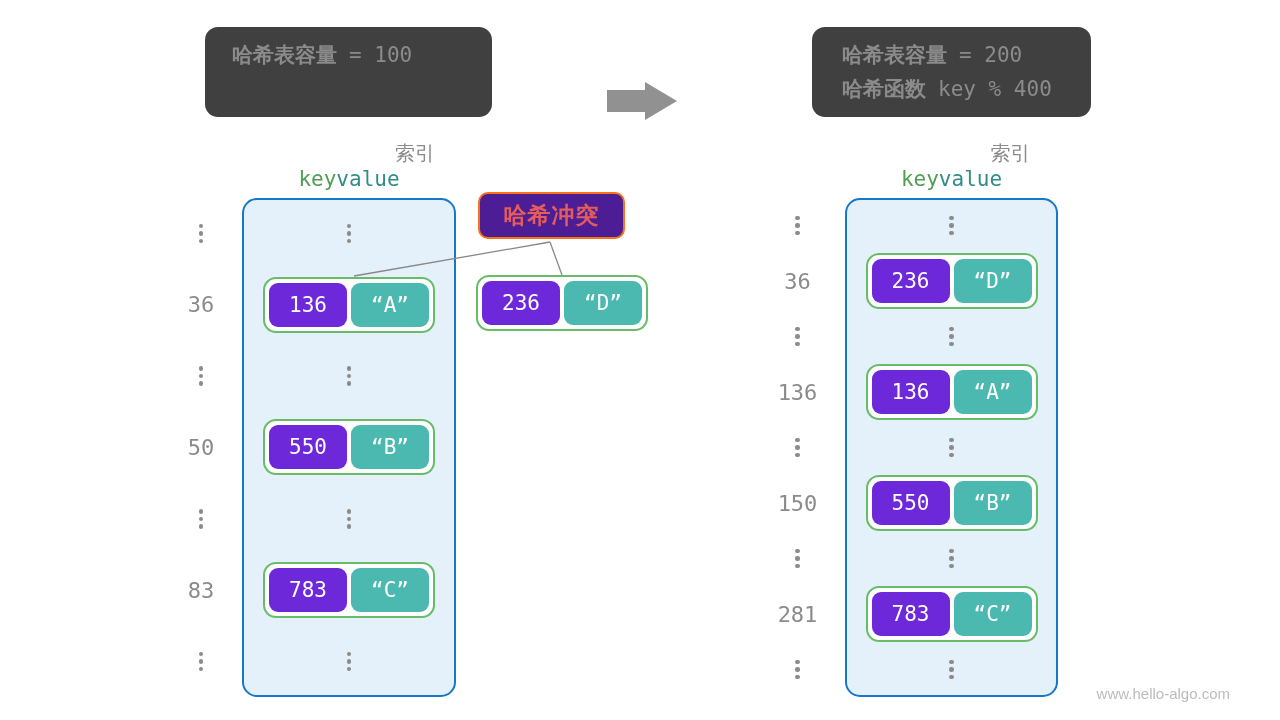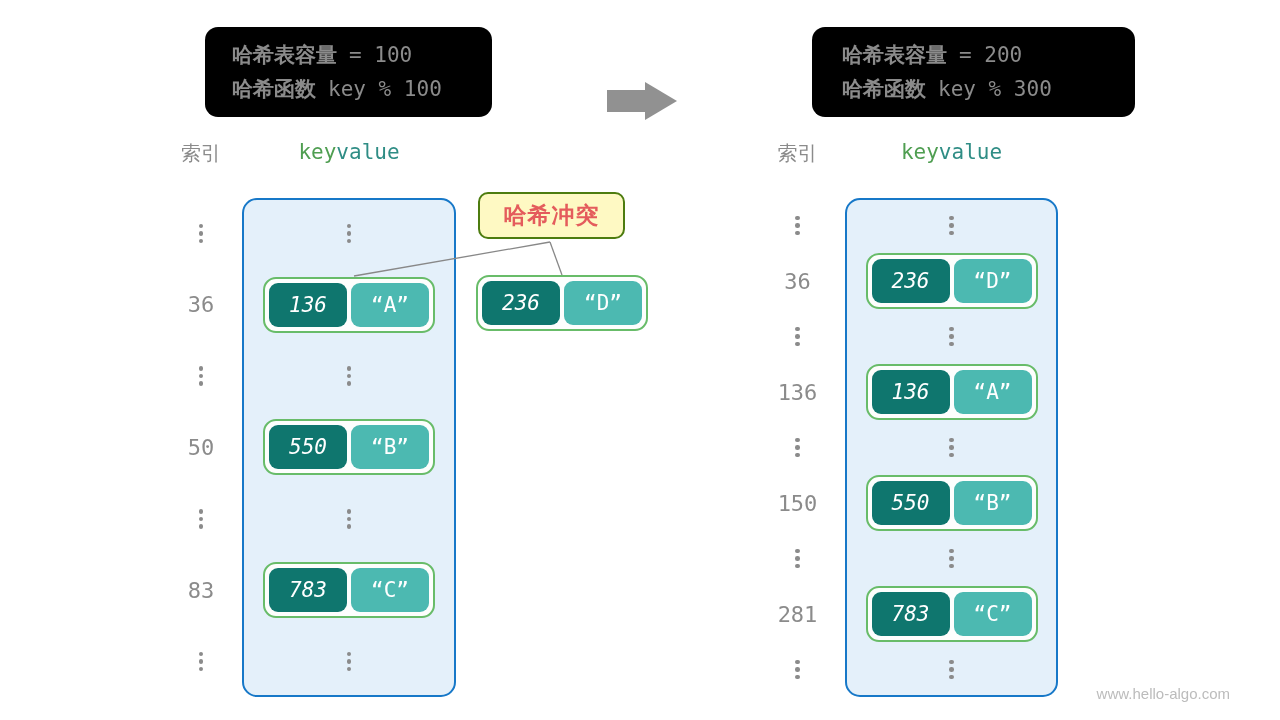--- a/index.html
+++ b/index.html
@@ -4,46 +4,46 @@
 <style>
   html,body{margin:0;padding:0;background:#ffffff;}
   #canvas{
     position:relative;width:1280px;height:720px;overflow:hidden;
     background:#ffffff;font-family:"DejaVu Sans",sans-serif;
   }
 
   
   .info-box{
     position:absolute;top:27px;height:90px;border-radius:13px;
-    background:#000000;color:#8b8b8b;box-sizing:border-box;
+    background:#404040;color:#8b8b8b;box-sizing:border-box;
     padding:11px 0 0 27px;font-size:21px;line-height:34px;
   }
   #left-info{left:205px;width:287px;}
-  #right-info{left:812px;width:323px;padding-left:30px;}
+  #right-info{left:812px;width:279px;padding-left:30px;}
   .info-line .lab{font-weight:bold;}
   .info-line .val{font-family:"DejaVu Sans Mono",monospace;margin-left:12px;}
 
   
   .diagram-title{
     position:absolute;left:498px;top:33px;width:300px;text-align:center;
     font-size:24px;font-weight:bold;color:#2e2e2e;letter-spacing:1px;
   }
   .arrow{position:absolute;left:607px;top:82px;width:70px;height:38px;}
   .arrow .shaft{position:absolute;left:0;top:8px;width:40px;height:22px;background:#919191;}
   .arrow .head{
     position:absolute;left:38px;top:0;width:0;height:0;
     border-top:19px solid transparent;border-bottom:19px solid transparent;
     border-left:32px solid #919191;
   }
 
   
   .table-area{position:absolute;}
   #left-table{left:160px;top:140px;width:296px;--idx-w:82px;--cell-w:214px;}
   #right-table{left:750px;top:140px;width:308px;--idx-w:95px;--cell-w:213px;}
-  .table-header{height:58px;display:flex;align-items:flex-start;}
+  .table-header{height:58px;display:flex;align-items:flex-end;flex-direction:column;}
   .idx-cell{width:var(--idx-w);display:flex;justify-content:center;}
   .content-cell{width:var(--cell-w);display:flex;justify-content:center;align-items:center;}
   .hdr-index{font-size:20px;color:#8b8b8b;}
   .hdr-kv{font-family:"DejaVu Sans Mono",monospace;font-size:21px;}
   .hdr-key{color:#4f9e51;}
   .hdr-value{color:#2f8d85;}
   .table-body{position:relative;height:499px;}
   .container-box{
     position:absolute;left:var(--idx-w);top:0;width:var(--cell-w);height:100%;
     box-sizing:border-box;border:2.5px solid #1778c8;border-radius:15px;background:#e4f0fa;
@@ -58,64 +58,61 @@
 
   
   .pair{
     display:flex;gap:4px;padding:4px;background:#fdfefd;box-sizing:border-box;
     border:2px solid #68bc69;border-radius:13px;flex-shrink:0;
   }
   .kbox,.vbox{
     width:78px;height:44px;border-radius:9px;display:flex;align-items:center;justify-content:center;
     color:#ffffff;font-family:"DejaVu Sans Mono",monospace;font-size:21px;
   }
-  .kbox{background:#0f766e;font-style:italic;}
+  .kbox{background:#6d28d9;}
   .vbox{background:#4cb9b1;}
   .free-pair{position:absolute;left:476px;top:275px;}
 
   
   .collision-label{
     position:absolute;left:478px;top:192px;width:147px;height:47px;box-sizing:border-box;
-    background:#fef9c3;border:2px solid #4d7c0f;border-radius:10px;
+    background:#4c1d95;border:2px solid #f97316;border-radius:10px;
     display:flex;align-items:center;justify-content:center;
     color:#e45c5c;font-size:23px;font-weight:bold;letter-spacing:1px;
   }
   .connector-lines{position:absolute;left:0;top:0;pointer-events:none;}
 
   
   .watermark{
     position:absolute;right:50px;bottom:18px;color:#bcbcbc;
     font-family:Liberation Sans, sans-serif;font-size:15px;
   }
 </style>
 </head>
 <body>
 
 <div id="canvas">
 
   <div class="info-box" id="left-info">
     <div class="info-line">
       <span class="lab">哈希表容量</span><span class="val">=  100</span>
     </div>
-    <div class="info-line">
-      <span class="lab">哈希函数</span><span class="val">key % 100</span>
-    </div>
   </div>
 
   <div class="arrow">
     <div class="shaft"></div>
     <div class="head"></div>
   </div>
 
   <div class="info-box" id="right-info">
     <div class="info-line">
       <span class="lab">哈希表容量</span><span class="val">=  200</span>
     </div>
     <div class="info-line">
-      <span class="lab">哈希函数</span><span class="val">key % 300</span>
+      <span class="lab">哈希函数</span><span class="val">key % 400</span>
     </div>
   </div>
 
   <div class="table-area" id="left-table">
     <div class="table-header">
       <div class="idx-cell hdr-index">索引</div>
       <div class="content-cell hdr-kv">
         <span class="hdr-key">key</span>
         <span class="hdr-value">value</span>
       </div>

